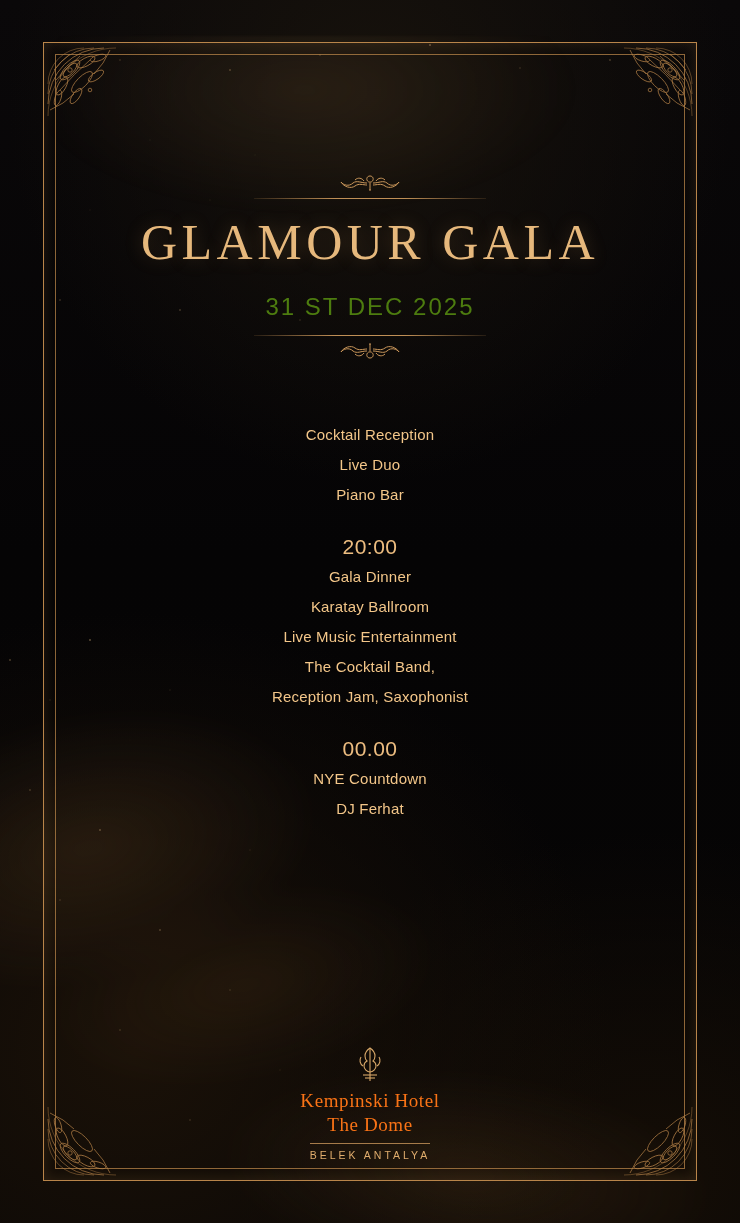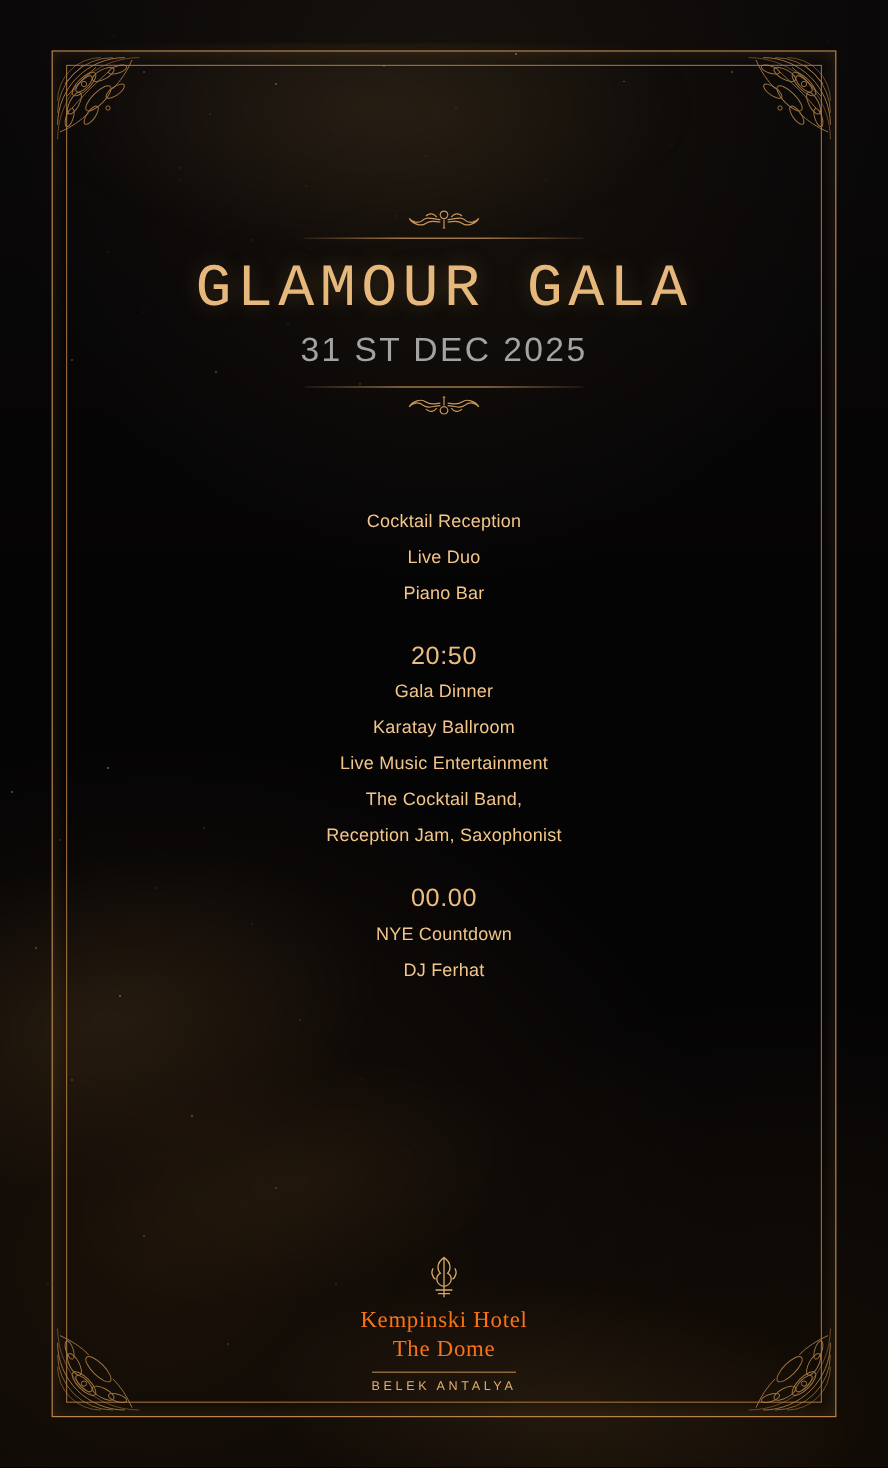--- a/index.html
+++ b/index.html
@@ -179,31 +179,31 @@
     gap: 0;
     margin: 2px 0;
   }
   .rule {
     height: 1px;
     width: 232px;
     background: linear-gradient(90deg, rgba(185,133,74,.15), rgba(201,150,90,.95) 35%, rgba(201,150,90,.95) 65%, rgba(185,133,74,.15));
   }
 
   .title {
-    font-family: Liberation Mono, monospace;
+    font-family: Liberation Serif, serif;
     color: #e6b87c;
     font-size: 50px;
     letter-spacing: 4.5px;
     font-weight: 400;
-    margin: 14px 0 6px;
+    margin: 14px 0 22px;
     text-shadow: 0 0 18px rgba(214,160,90,.25);
   }
   .subtitle {
-    color: #a3a3a3;
-    font-size: 28px;
+    color: #4d7c0f;
+    font-size: 24px;
     letter-spacing: 2px;
     margin: 0 0 14px;
     font-weight: 300;
   }
 
   
   .programme {
     position: absolute;
     left: 0; right: 0; top: 420px;
     text-align: center;
@@ -405,21 +405,21 @@
 
   <div class="programme">
 
     <div class="block">
       <div class="line">Cocktail Reception</div>
       <div class="line">Live Duo</div>
       <div class="line">Piano Bar</div>
     </div>
 
     <div class="block">
-      <div class="time">20:50</div>
+      <div class="time">20:00</div>
       <div class="line">Gala Dinner</div>
       <div class="line">Karatay Ballroom</div>
       <div class="line">Live Music Entertainment</div>
       <div class="line">The Cocktail Band,</div>
       <div class="line">Reception Jam, Saxophonist</div>
     </div>
 
     <div class="block">
       <div class="time">00.00</div>
       <div class="line">NYE Countdown</div>

